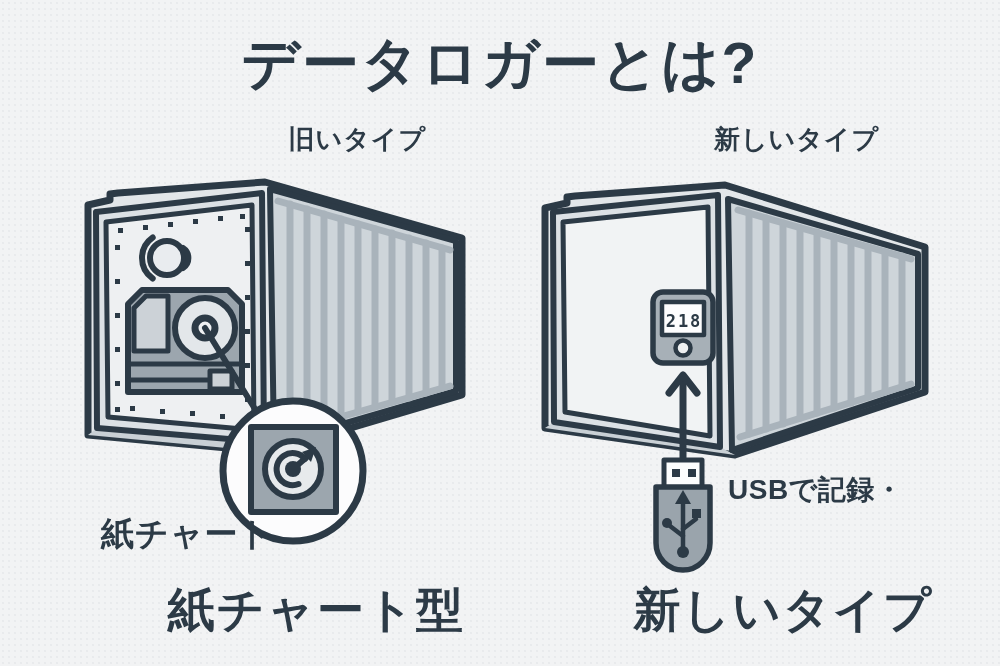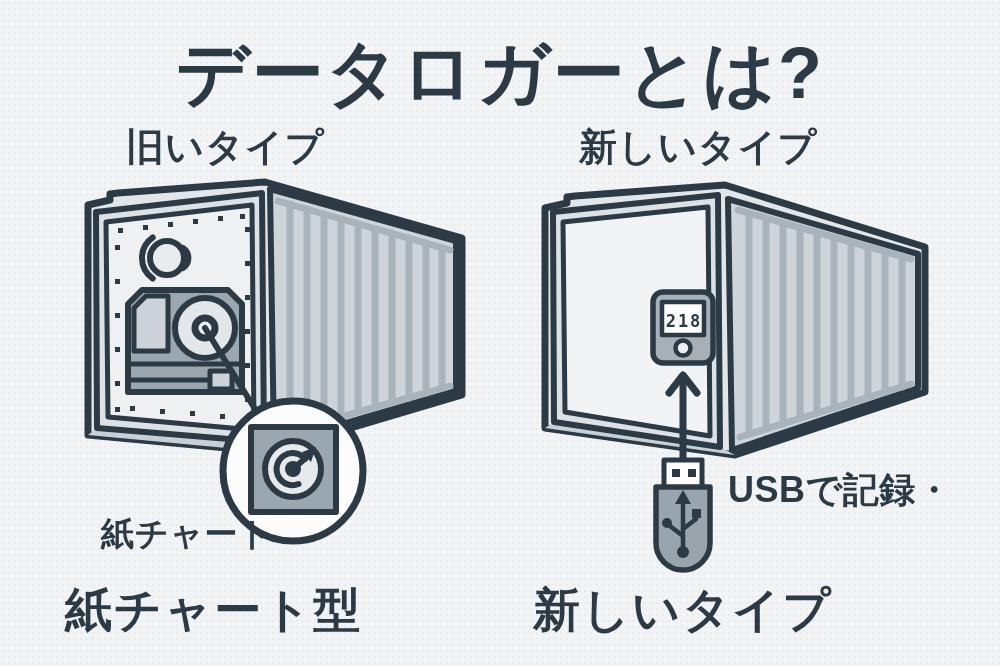--- a/index.html
+++ b/index.html
@@ -11,42 +11,42 @@
   }
   .canvas{
     position:relative; width:1000px; height:666px;
     background-color:#f2f3f4;
     background-image:radial-gradient(rgba(110,122,134,0.07) 1px, transparent 1.3px);
     background-size:6px 6px;
     color:#2c3a46;
   }
   .title{
     position:absolute; left:0; top:26px; width:1000px;
-    text-align:center; font-size:72px; font-weight:800; letter-spacing:2px;
+    text-align:center; font-size:57px; font-weight:800; letter-spacing:2px;
     color:#2c3a46;
   }
   .col-label{
-    position:absolute; top:122px; width:300px; text-align:left;
-    font-size:38px; font-weight:700; letter-spacing:1px;
+    position:absolute; top:122px; width:300px; text-align:right;
+    font-size:26px; font-weight:700; letter-spacing:1px;
   }
   .col-label.left{ left:126px; }
   .col-label.right{ left:579px; }
   .illu{ position:absolute; }
   .illu-left{ left:70px; top:165px; }
   .illu-right{ left:535px; top:170px; }
   .callout-label{
     position:absolute; left:88px; top:512px;
     font-size:33px; font-weight:700; letter-spacing:1px;margin-left:13px;
   }
   .usb-note{
     position:absolute; left:728px; top:470px;
-    font-size:36px; font-weight:700; line-height:40px; letter-spacing:0.5px;
+    font-size:28px; font-weight:700; line-height:40px; letter-spacing:0.5px;
   }
   .bottom-label{
-    position:absolute; top:579px; width:400px; text-align:left;
+    position:absolute; top:579px; width:400px; text-align:right;
     font-size:47px; font-weight:800; letter-spacing:2px;
   }
   .bottom-label.left{ left:65px; }
   .bottom-label.right{ left:533px; }
   svg .ink{ stroke:#2c3a46; stroke-linejoin:round; stroke-linecap:round; }
   svg text{ font-family:"DejaVu Sans Mono","Liberation Mono",monospace; }
 </style>
 </head>
 <body>
 

